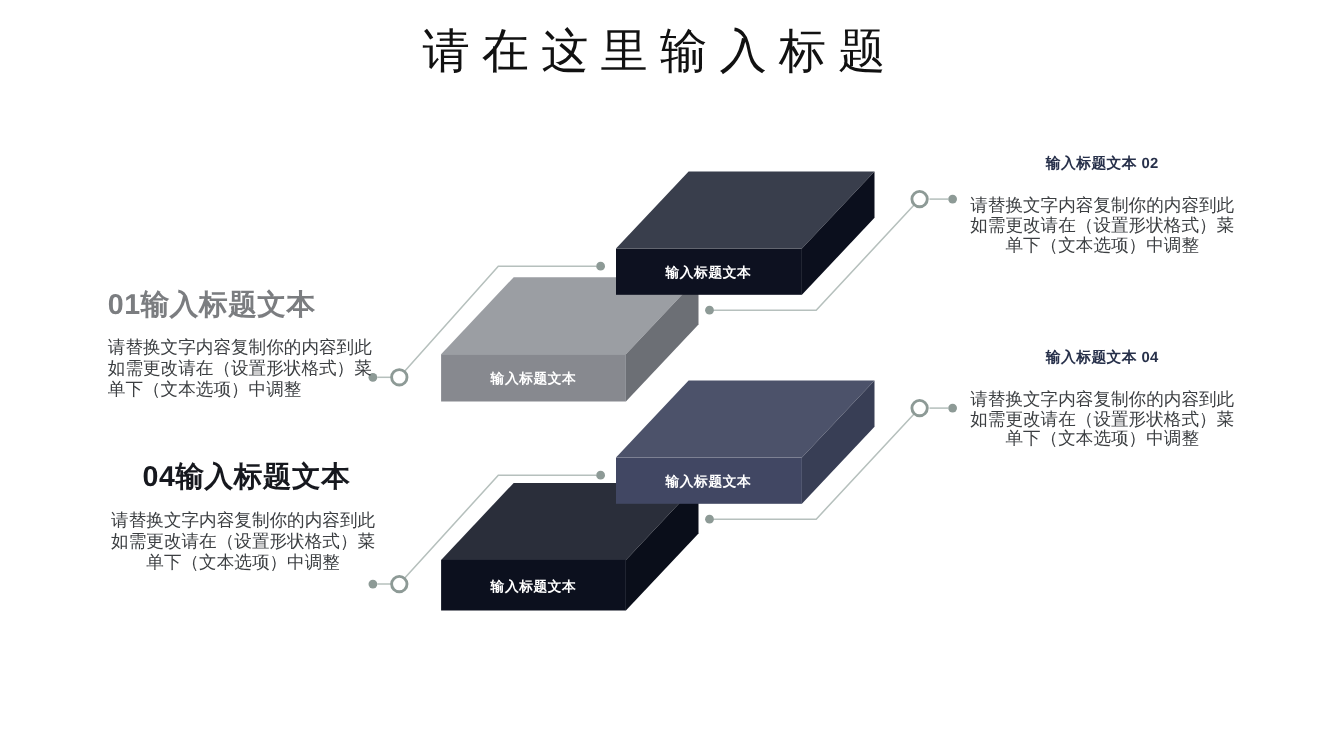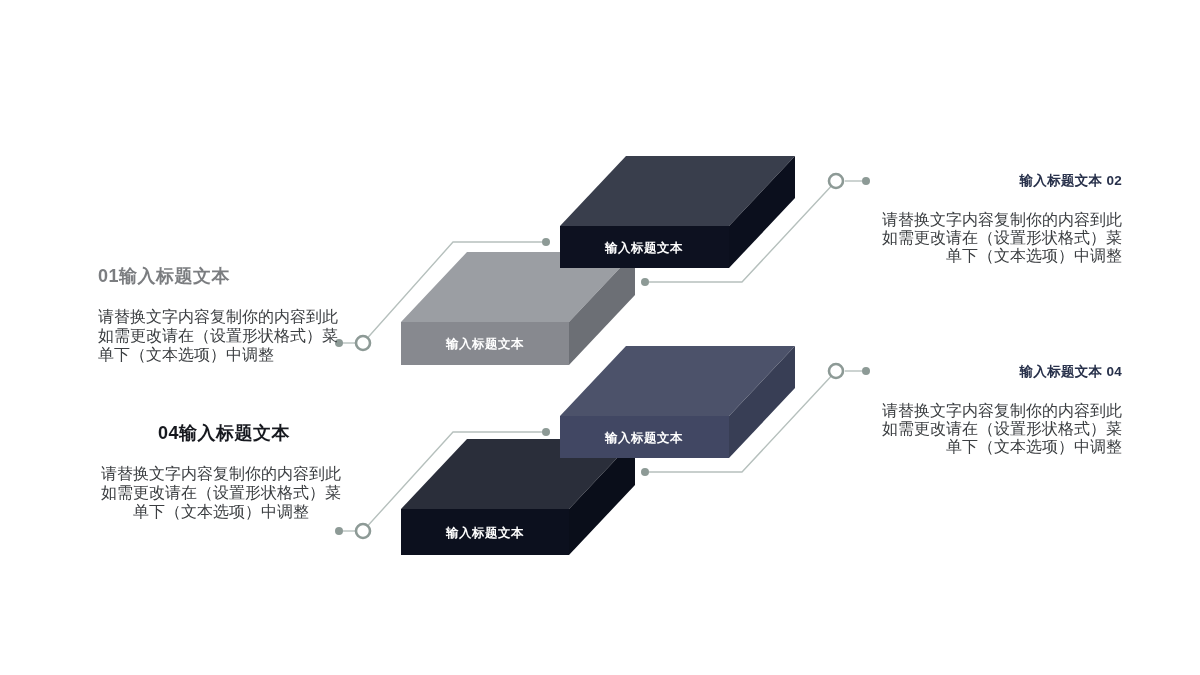--- a/index.html
+++ b/index.html
@@ -25,39 +25,40 @@
     font-family:"Liberation Sans", sans-serif;
     font-size:12.5px;font-weight:bold;fill:#ffffff;
     text-anchor:middle;letter-spacing:0.5px;
   }
 
   .tblock{position:absolute;}
   .tblock h2{margin:0;padding:0;font-weight:bold;}
   .tblock p{margin:0;padding:0;font-size:16px;line-height:19px;color:#3b3e41;}
 
   .lblock{left:98px;width:252px;text-align:left;}
-  .lblock h2{font-size:18px;letter-spacing:0.5px;line-height:30px;}
+  .lblock h2{font-size:26px;letter-spacing:0.5px;line-height:30px;}
   .lblock p{margin-top:16px;width:246px;}
   .h-gray{color:#7b7d80;}
   .h-dark{color:#16181e;}
 
-  .rblock{right:78px;width:240px;text-align:right;margin-top:32px;}
+  .rblock{right:78px;width:240px;text-align:center;}
   .rblock h2{font-size:13.5px;color:#27304a;line-height:16px;letter-spacing:0.3px;}
   .rblock p{margin-top:22px;line-height:18px;}
 
   .b01{top:261px;}
   .b04L{top:418px;text-align:center;}
   .b02{top:141px;}
-  .b04R{top:332px;}
+  .b04R{top:317px;}
 </style>
 </head>
 <body>
 
 <div class="slide">
 
+  <div class="title">请在这里输入标题</div>
 
   <svg class="diagram" viewBox="0 0 1200 675">
 
     <g>
       <circle class="dot" cx="339" cy="343" r="4"></circle>
       <line class="cline" x1="343" y1="343" x2="357" y2="343"></line>
       <polyline class="cline" points="363,343 453,242 542,242"></polyline>
       <circle class="ring" cx="363" cy="343" r="7"></circle>
       <circle class="dot" cx="546" cy="242" r="4"></circle>
     </g>

